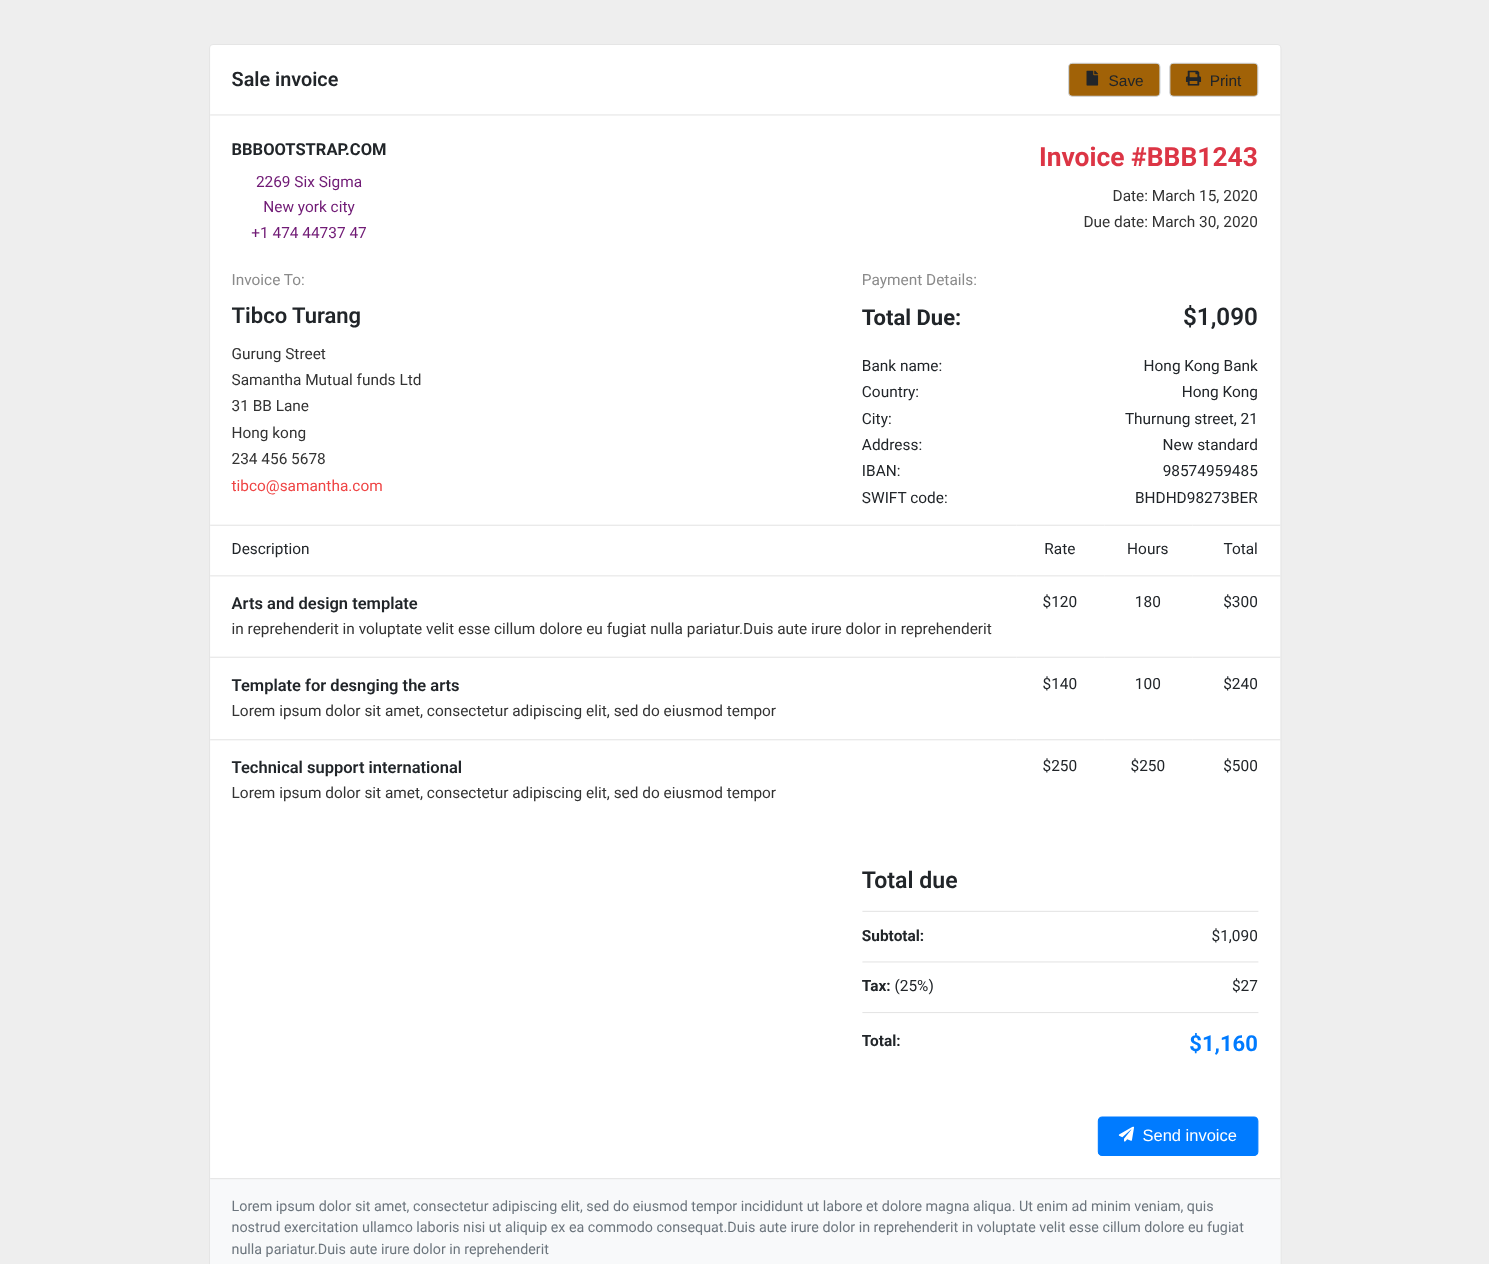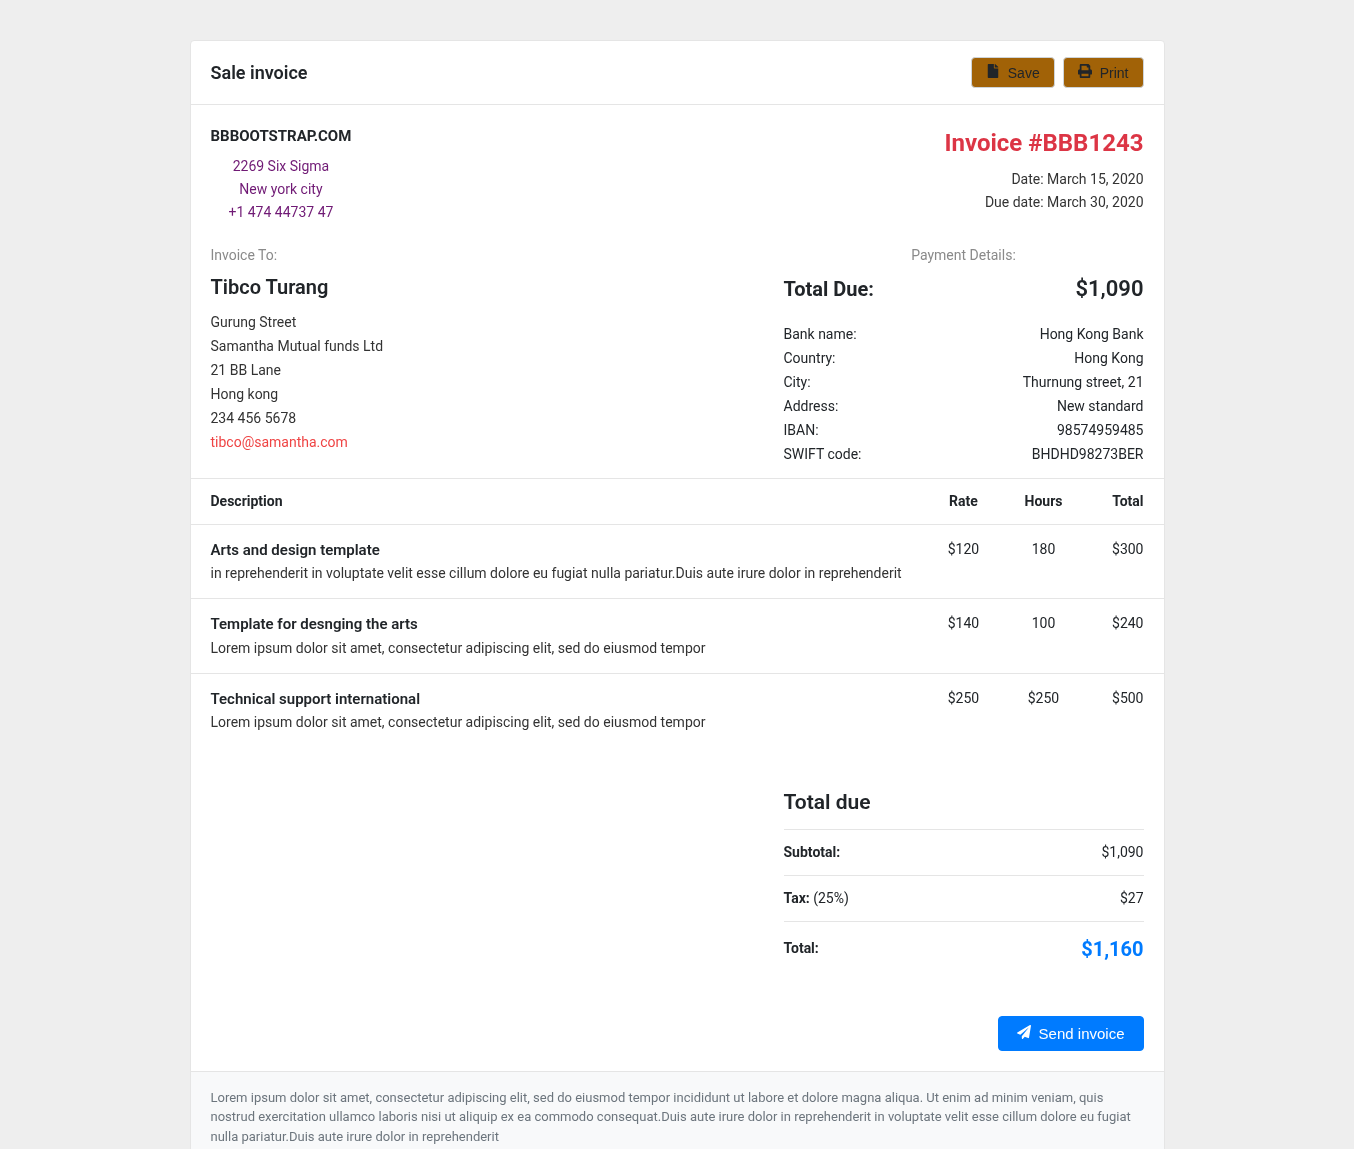--- a/index.html
+++ b/index.html
@@ -100,31 +100,31 @@
       margin-bottom: 3px;
     }
     .pay-header {
       display: flex;
       justify-content: space-between;
       align-items: baseline;
       margin-bottom: 10px;
     }
     .pay-header h5 { font-size: 20px; font-weight: 700; }
     .pay-header .amount { font-size: 22px; font-weight: 600; }
-    .pay-label-muted { color: #8a8a8a; font-size: 14px; margin-bottom: 6px; text-align: center; }
+    .pay-label-muted { color: #8a8a8a; font-size: 14px; margin-bottom: 6px; text-align: left; }
     table.invoice-table {
       width: calc(100% + 40px);
       margin-left: -20px;
       margin-right: -20px;
       border-collapse: collapse;
       border-top: 1px solid #e5e5e5;
     }
     table.invoice-table th {
       text-align: left;
-      font-weight: 700;
+      font-weight: 400;
       padding: 12px 20px;
       border-bottom: 1px solid #e5e5e5;
       font-size: 14px;
     }
     table.invoice-table th:first-child,
     table.invoice-table td:first-child { padding-left: 20px; }
     table.invoice-table th:last-child,
     table.invoice-table td:last-child { padding-right: 20px; }
     table.invoice-table th.num, table.invoice-table td.num {
       text-align: center;
@@ -233,21 +233,21 @@
         </div>
       </div>
     </div>
 
     <div class="details-row">
       <div class="details-col">
         <div class="label-muted">Invoice To:</div>
         <h5>Tibco Turang</h5>
         <div class="line">Gurung Street</div>
         <div class="line">Samantha Mutual funds Ltd</div>
-        <div class="line">21 BB Lane</div>
+        <div class="line">31 BB Lane</div>
         <div class="line">Hong kong</div>
         <div class="line">234 456 5678</div>
         <div class="line"><a href="#" class="link">tibco@samantha.com</a></div>
       </div>
       <div class="details-col right">
         <div class="pay-label-muted">Payment Details:</div>
         <div class="pay-header">
           <h5>Total Due:</h5>
           <div class="amount">$1,090</div>
         </div>

